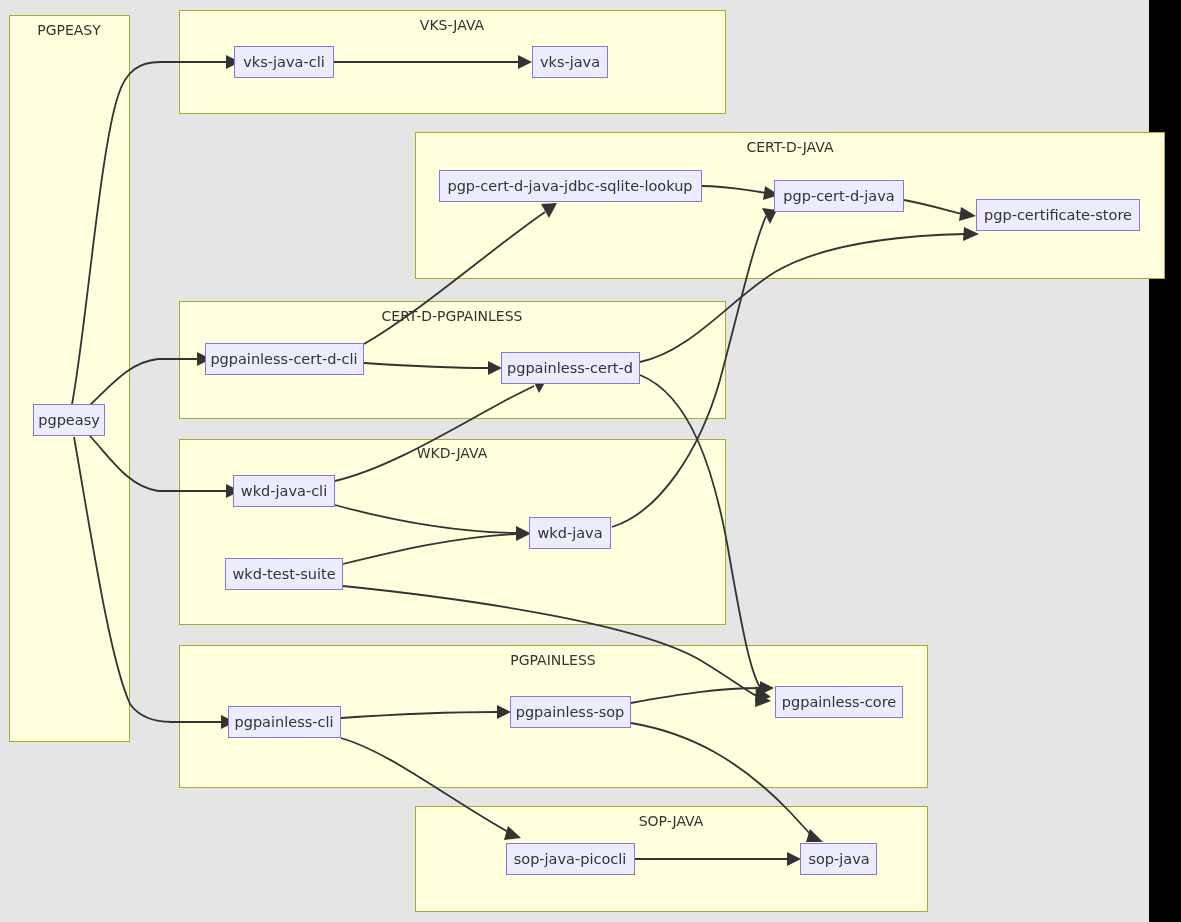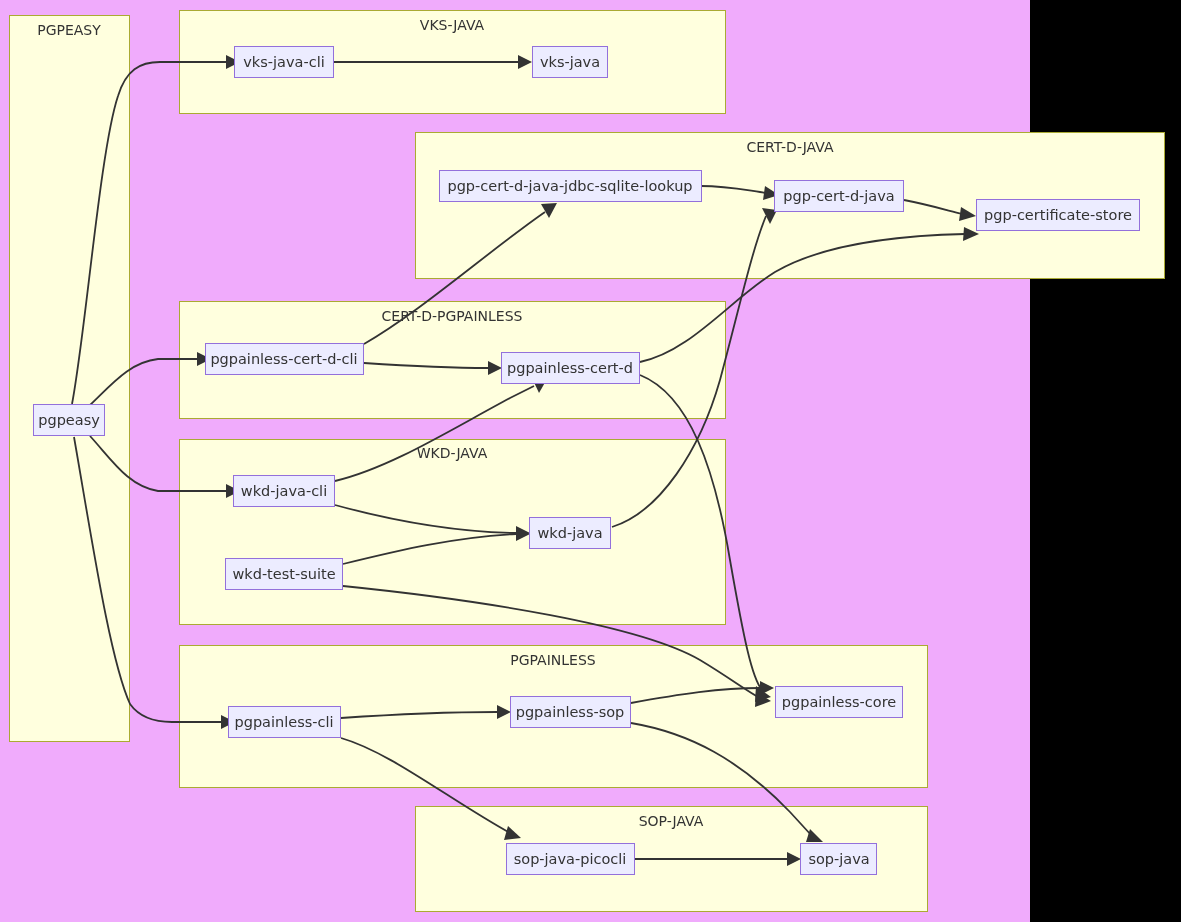--- a/index.html
+++ b/index.html
@@ -9,23 +9,23 @@
     background: #000000;
   }
   body {
     width: 1181px;
     height: 922px;
     overflow: hidden;
     font-family: "DejaVu Sans", "Liberation Sans", sans-serif;
   }
   #graph-root {
     position: relative;
-    width: 1030px;
+    width: 1149px;
     height: 922px;
-    background: #f0abfc;
+    background: #e5e5e5;
   }
   svg#graph-svg {
     display: block;
     width: 1181px;
     height: 922px;
   }
   .cluster-rect {
     fill: #ffffde;
     stroke: #aaaa33;
     stroke-width: 1px;

